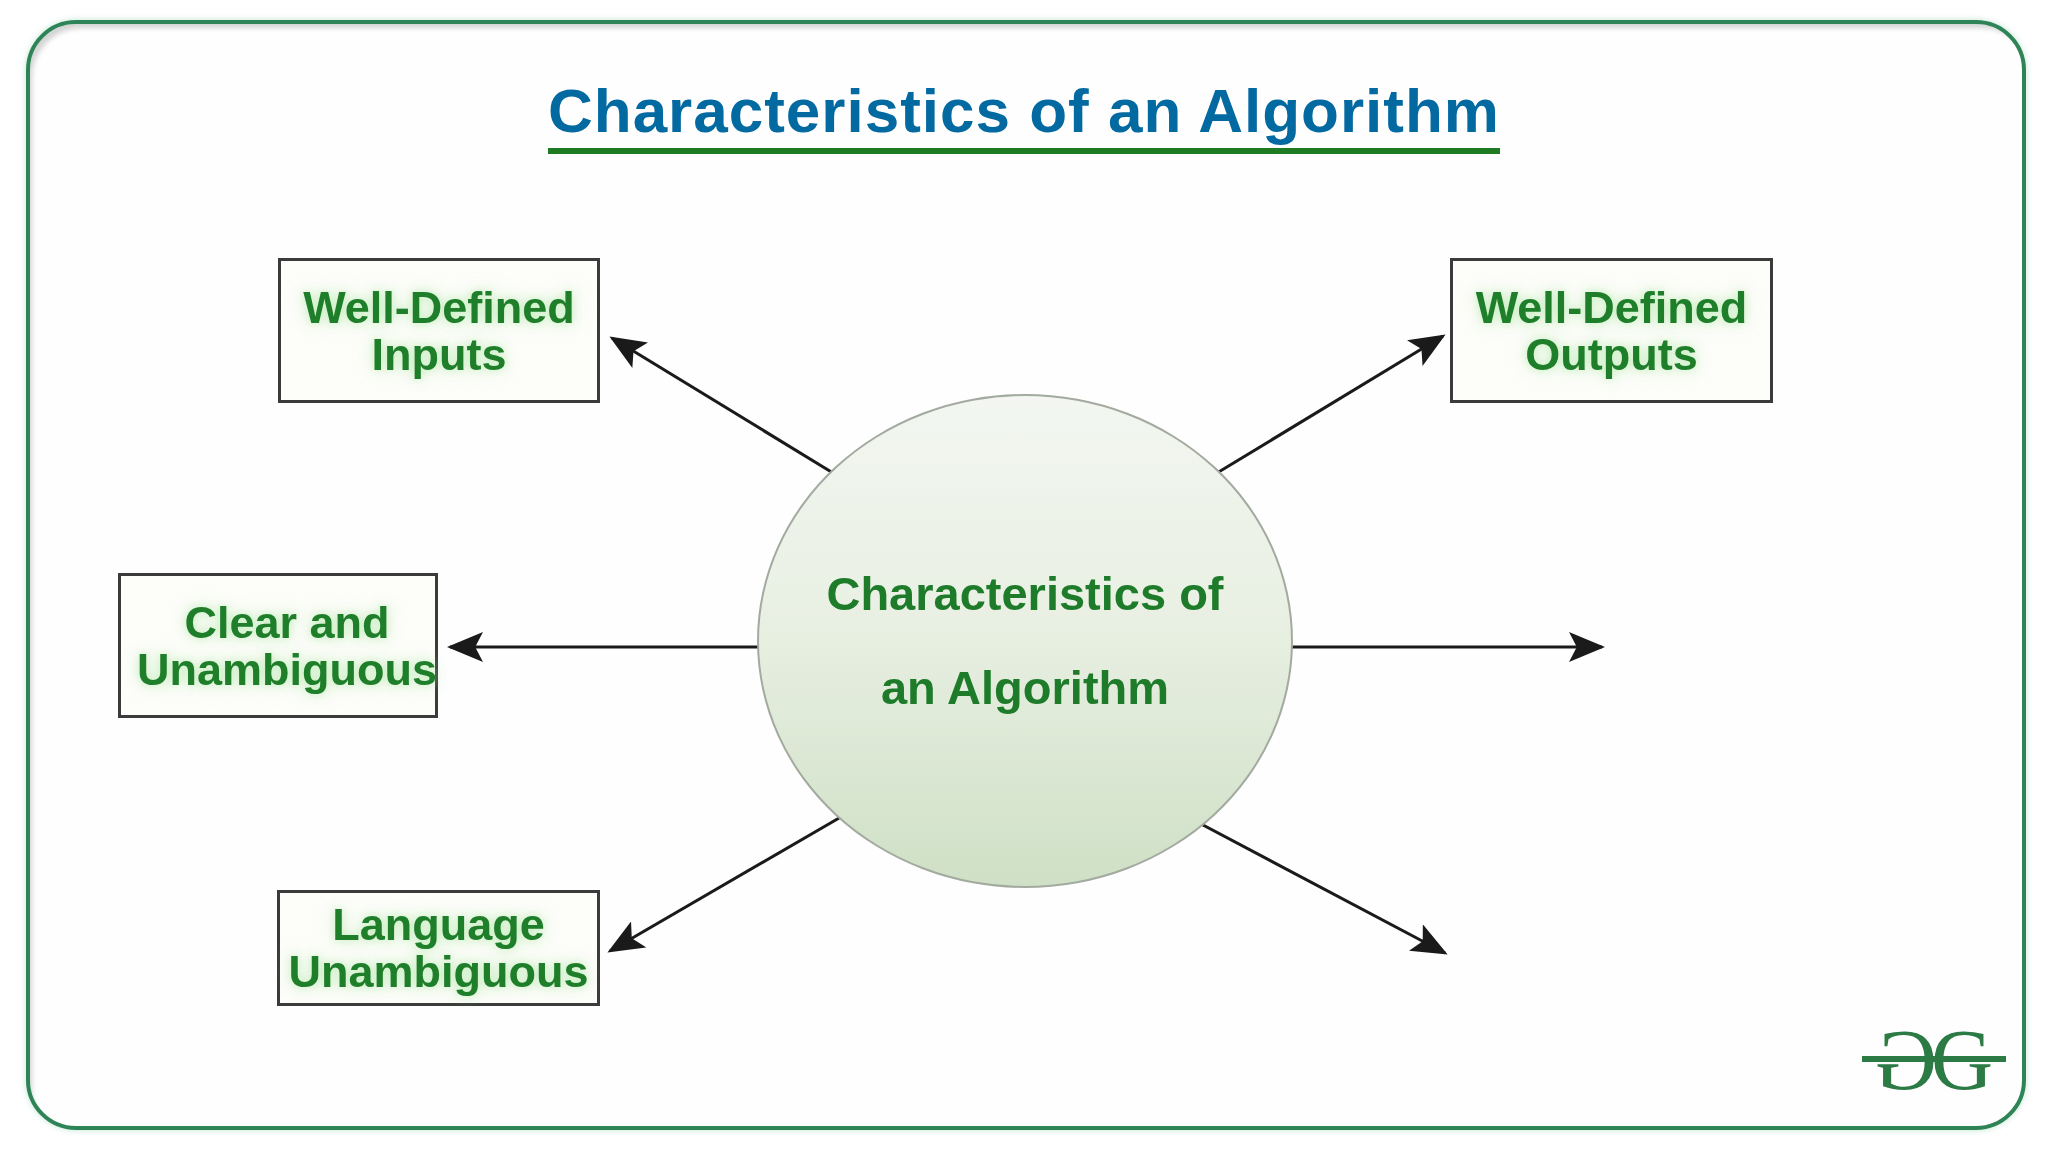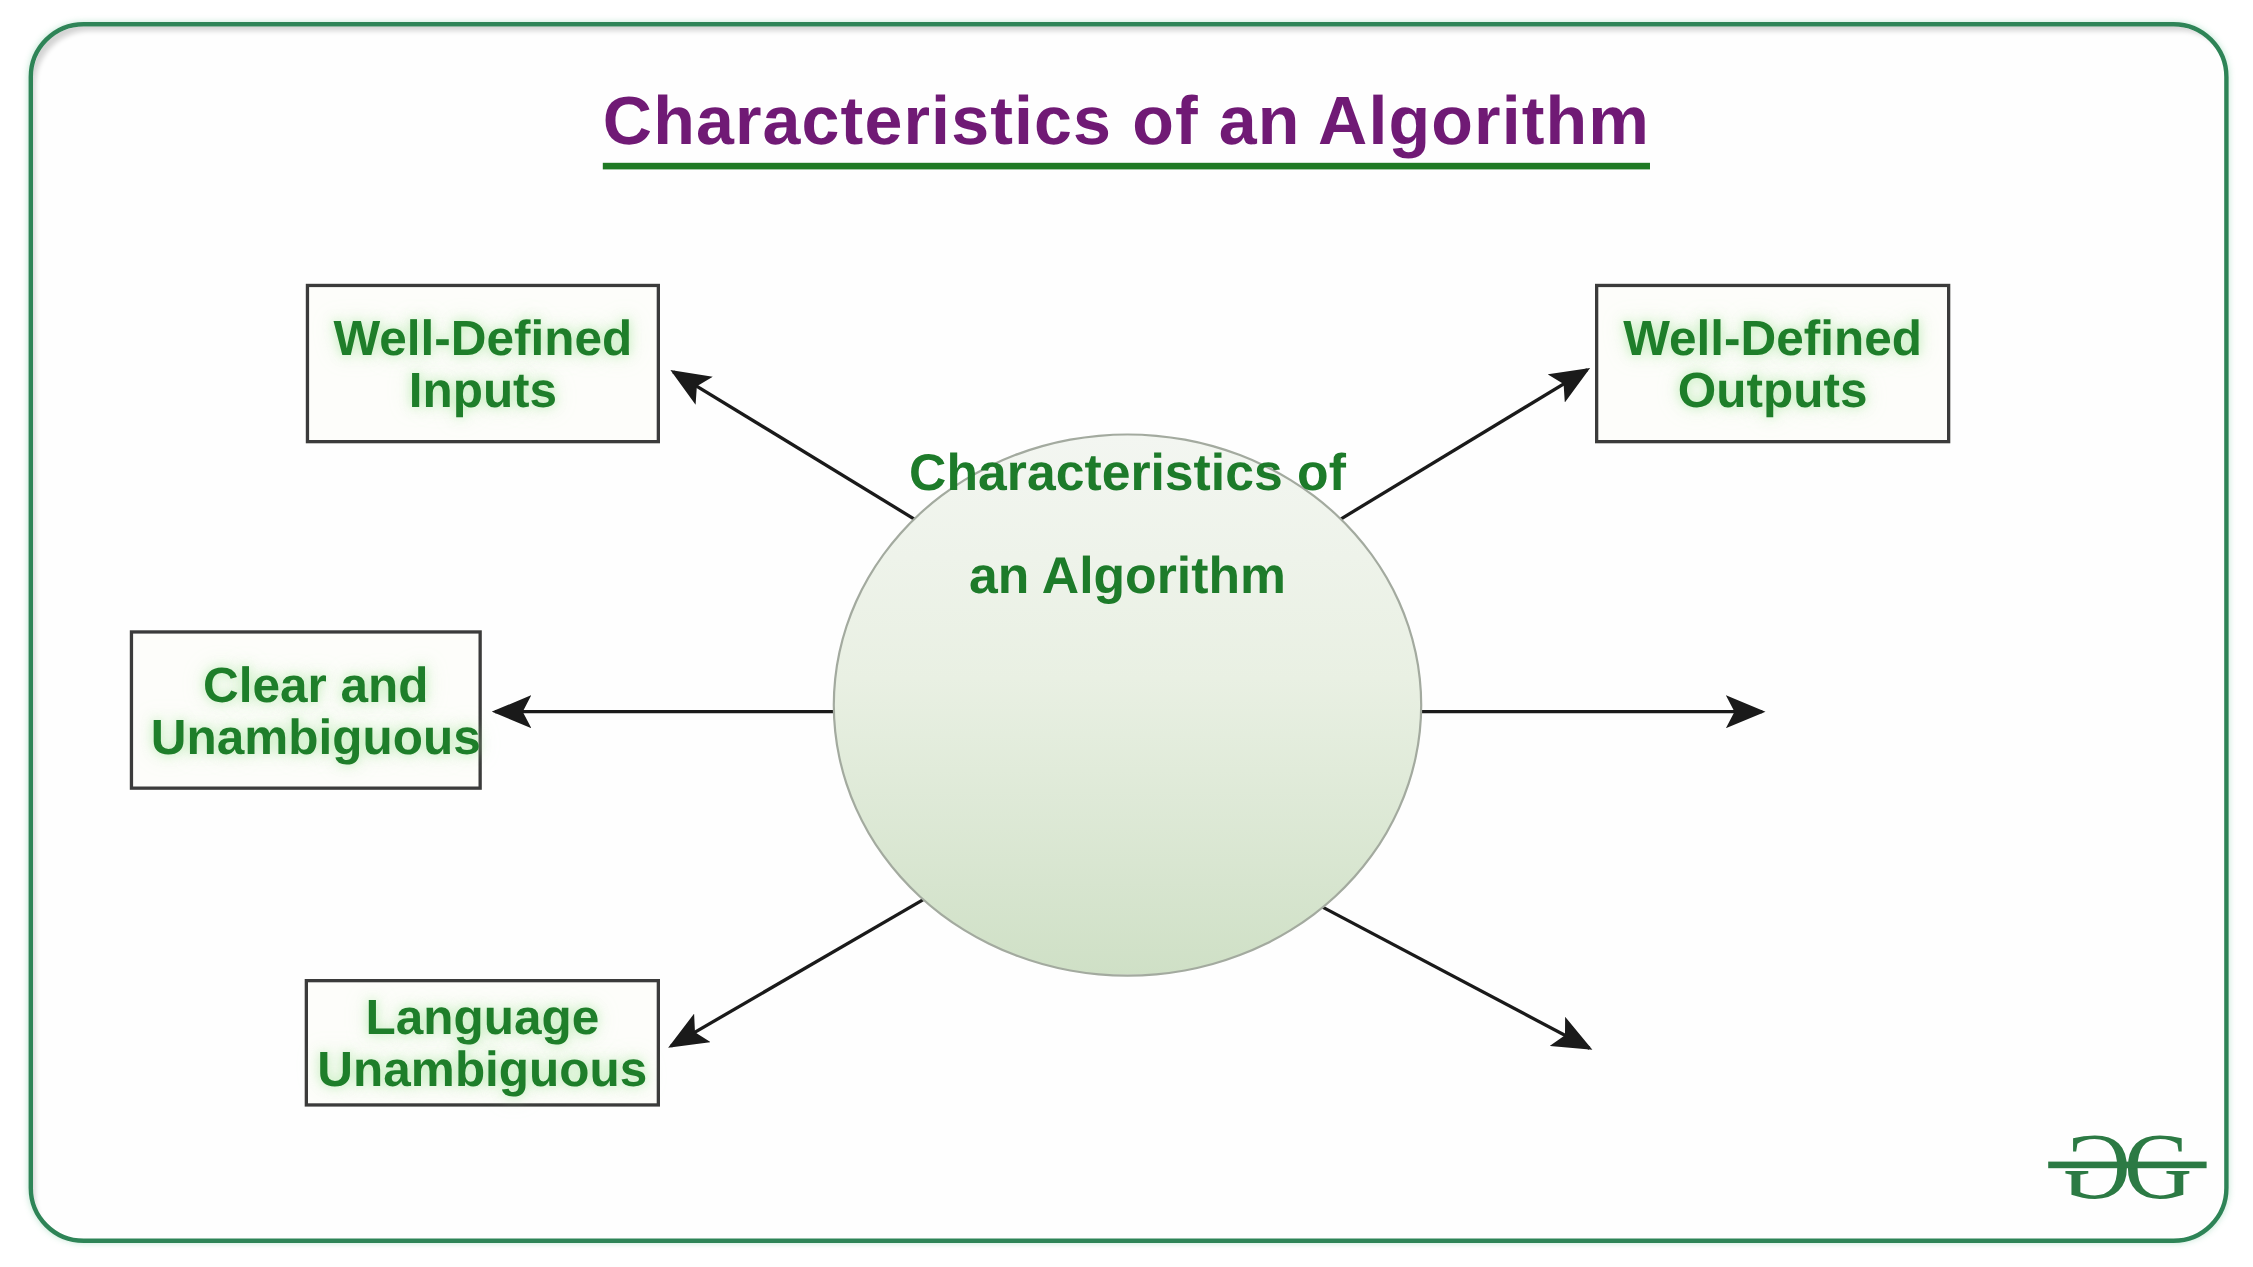--- a/index.html
+++ b/index.html
@@ -22,21 +22,21 @@
   }
   .title-wrap {
     position: absolute;
     left: 0; right: 0; top: 78px;
     text-align: center;
   }
   .title-text {
     display: inline-block;
     font-size: 62px;
     font-weight: bold;
-    color: #701a75;
+    color: #0369a1;
     letter-spacing: 1px;
     border-bottom: 6px solid #1f7a24;
     padding-bottom: 5px;
     line-height: 1.05;
   }
   .arrows {
     position: absolute;
     left: 0; top: 0;
     width: 2048px; height: 1152px;
   }
@@ -67,20 +67,21 @@
   .center-node {
     position: absolute;
     left: 757px; top: 394px;
     width: 536px; height: 494px;
     border-radius: 50%;
     border: 2px solid #a3aa9f;
     background: linear-gradient(180deg, #f3f6f1 0%, #e9f0e3 45%, #cfe0c6 100%);
     display: flex;
     flex-direction: column;
     align-items: center;
+    justify-content: center;
     text-align: center;
     box-sizing: border-box;
     gap: 28px;
   }
   .center-node .line {
     font-size: 47px;
     font-weight: bold;
     color: #1d7b2a;
     line-height: 66px;
   }

